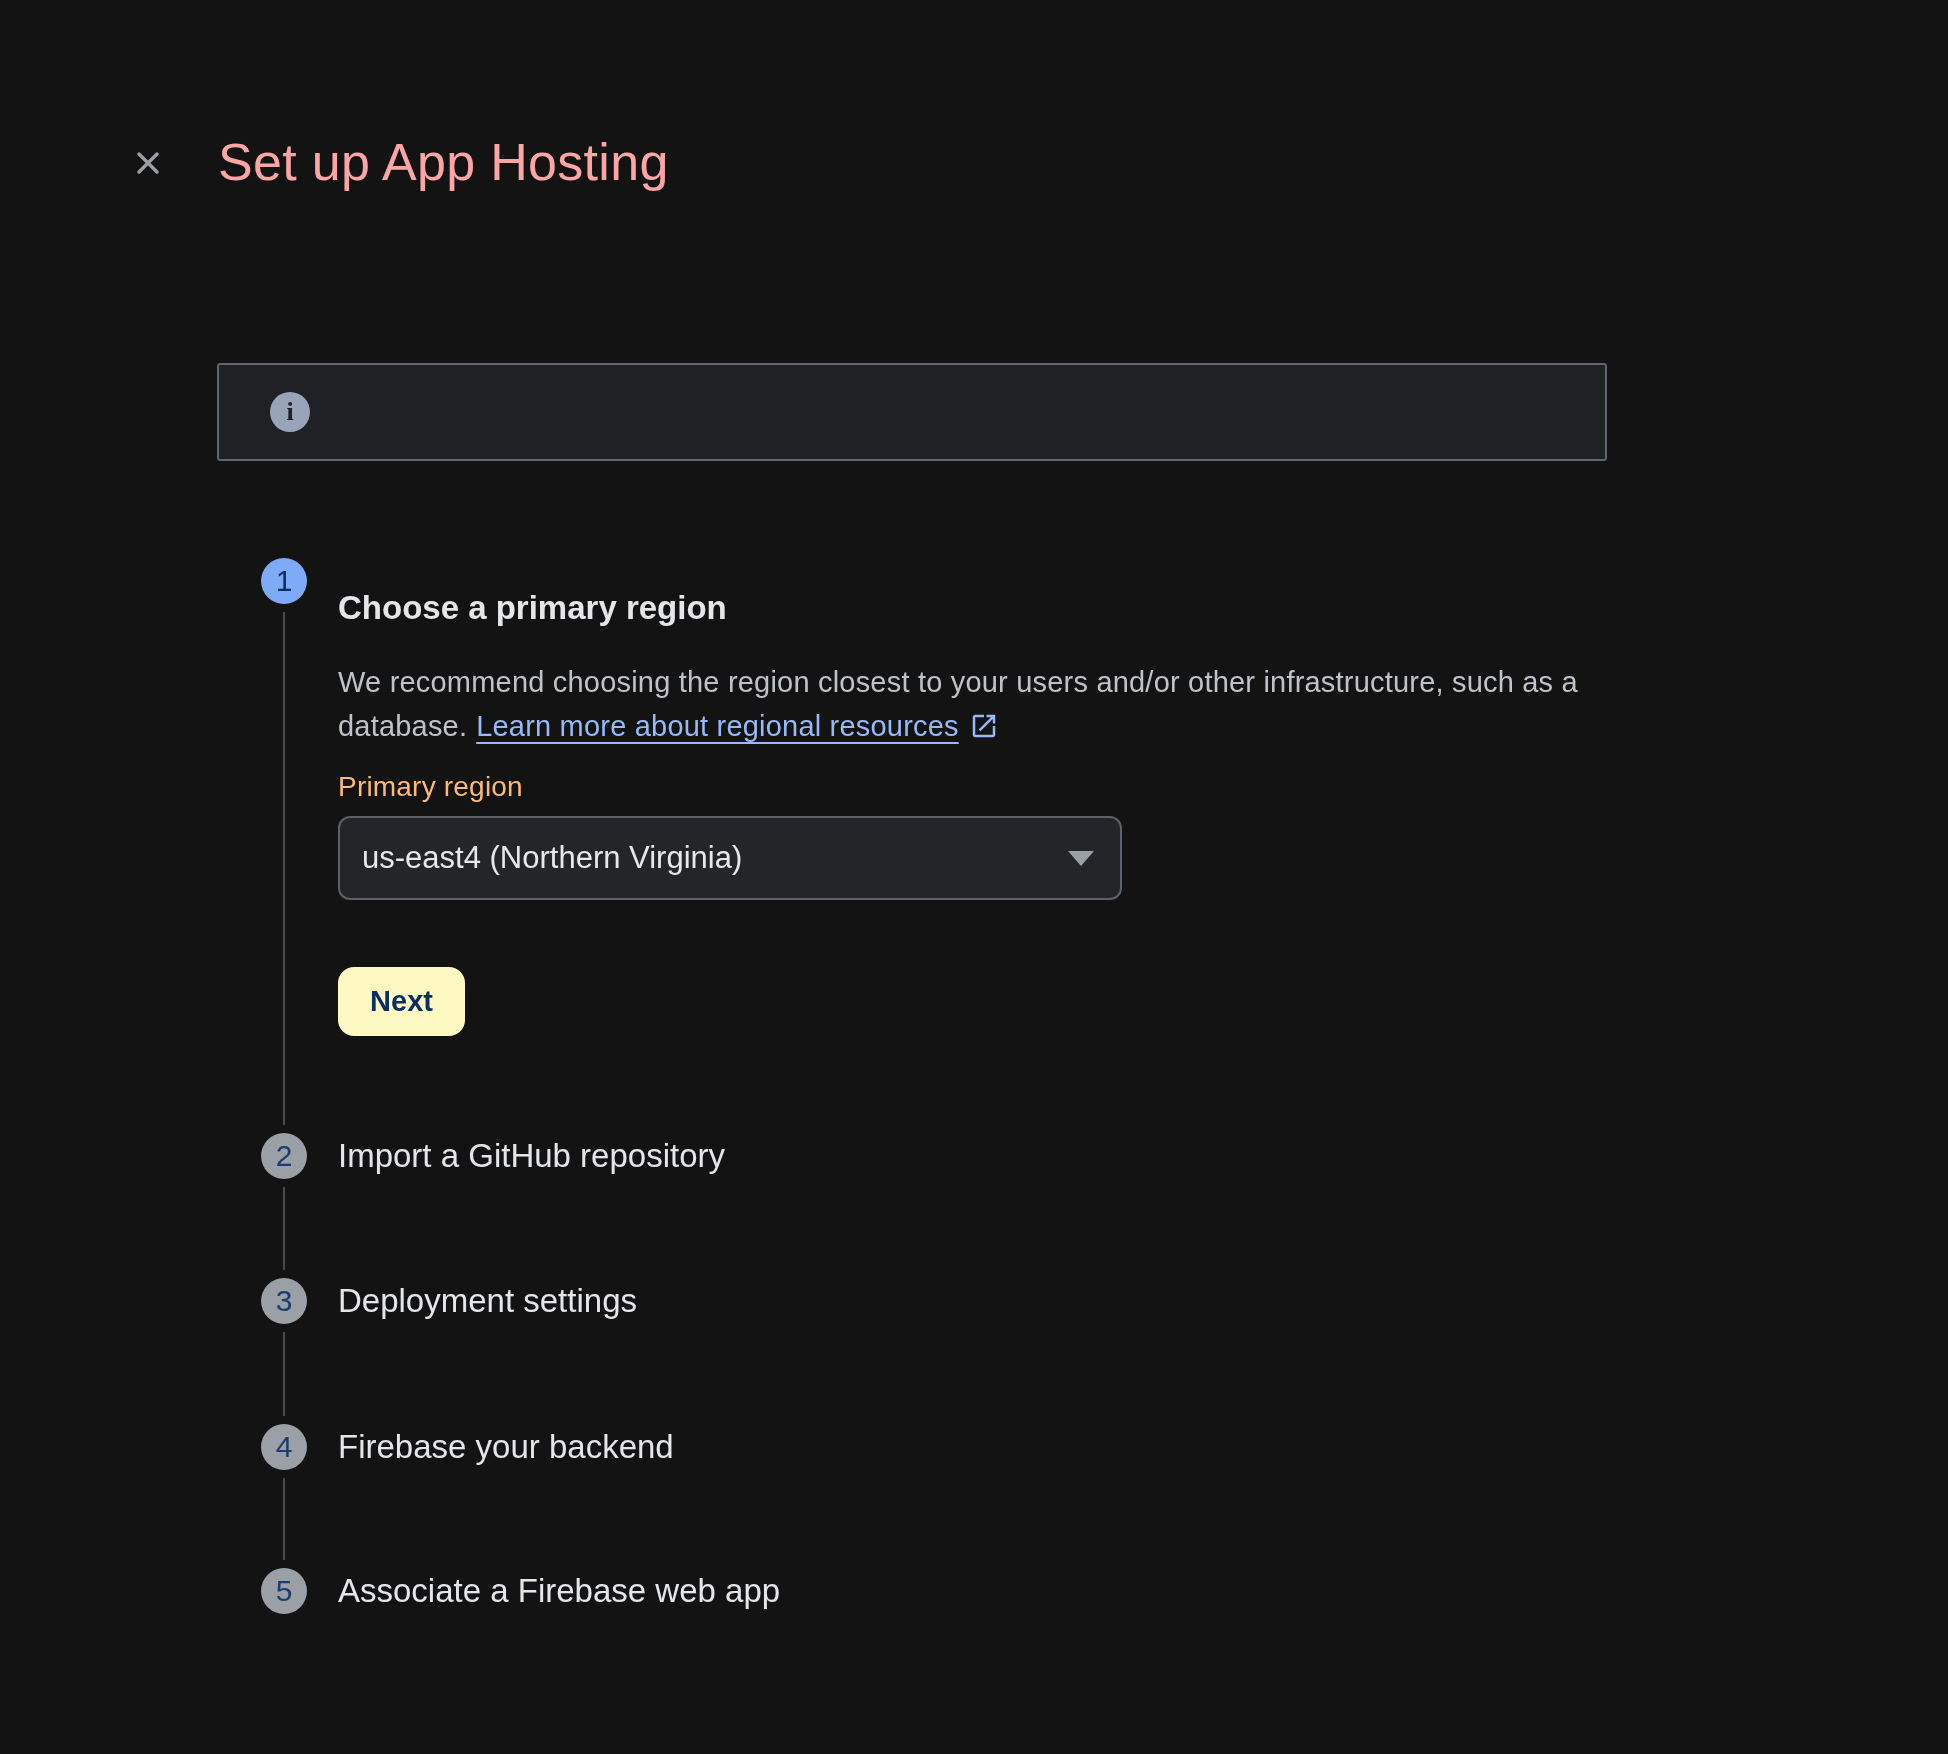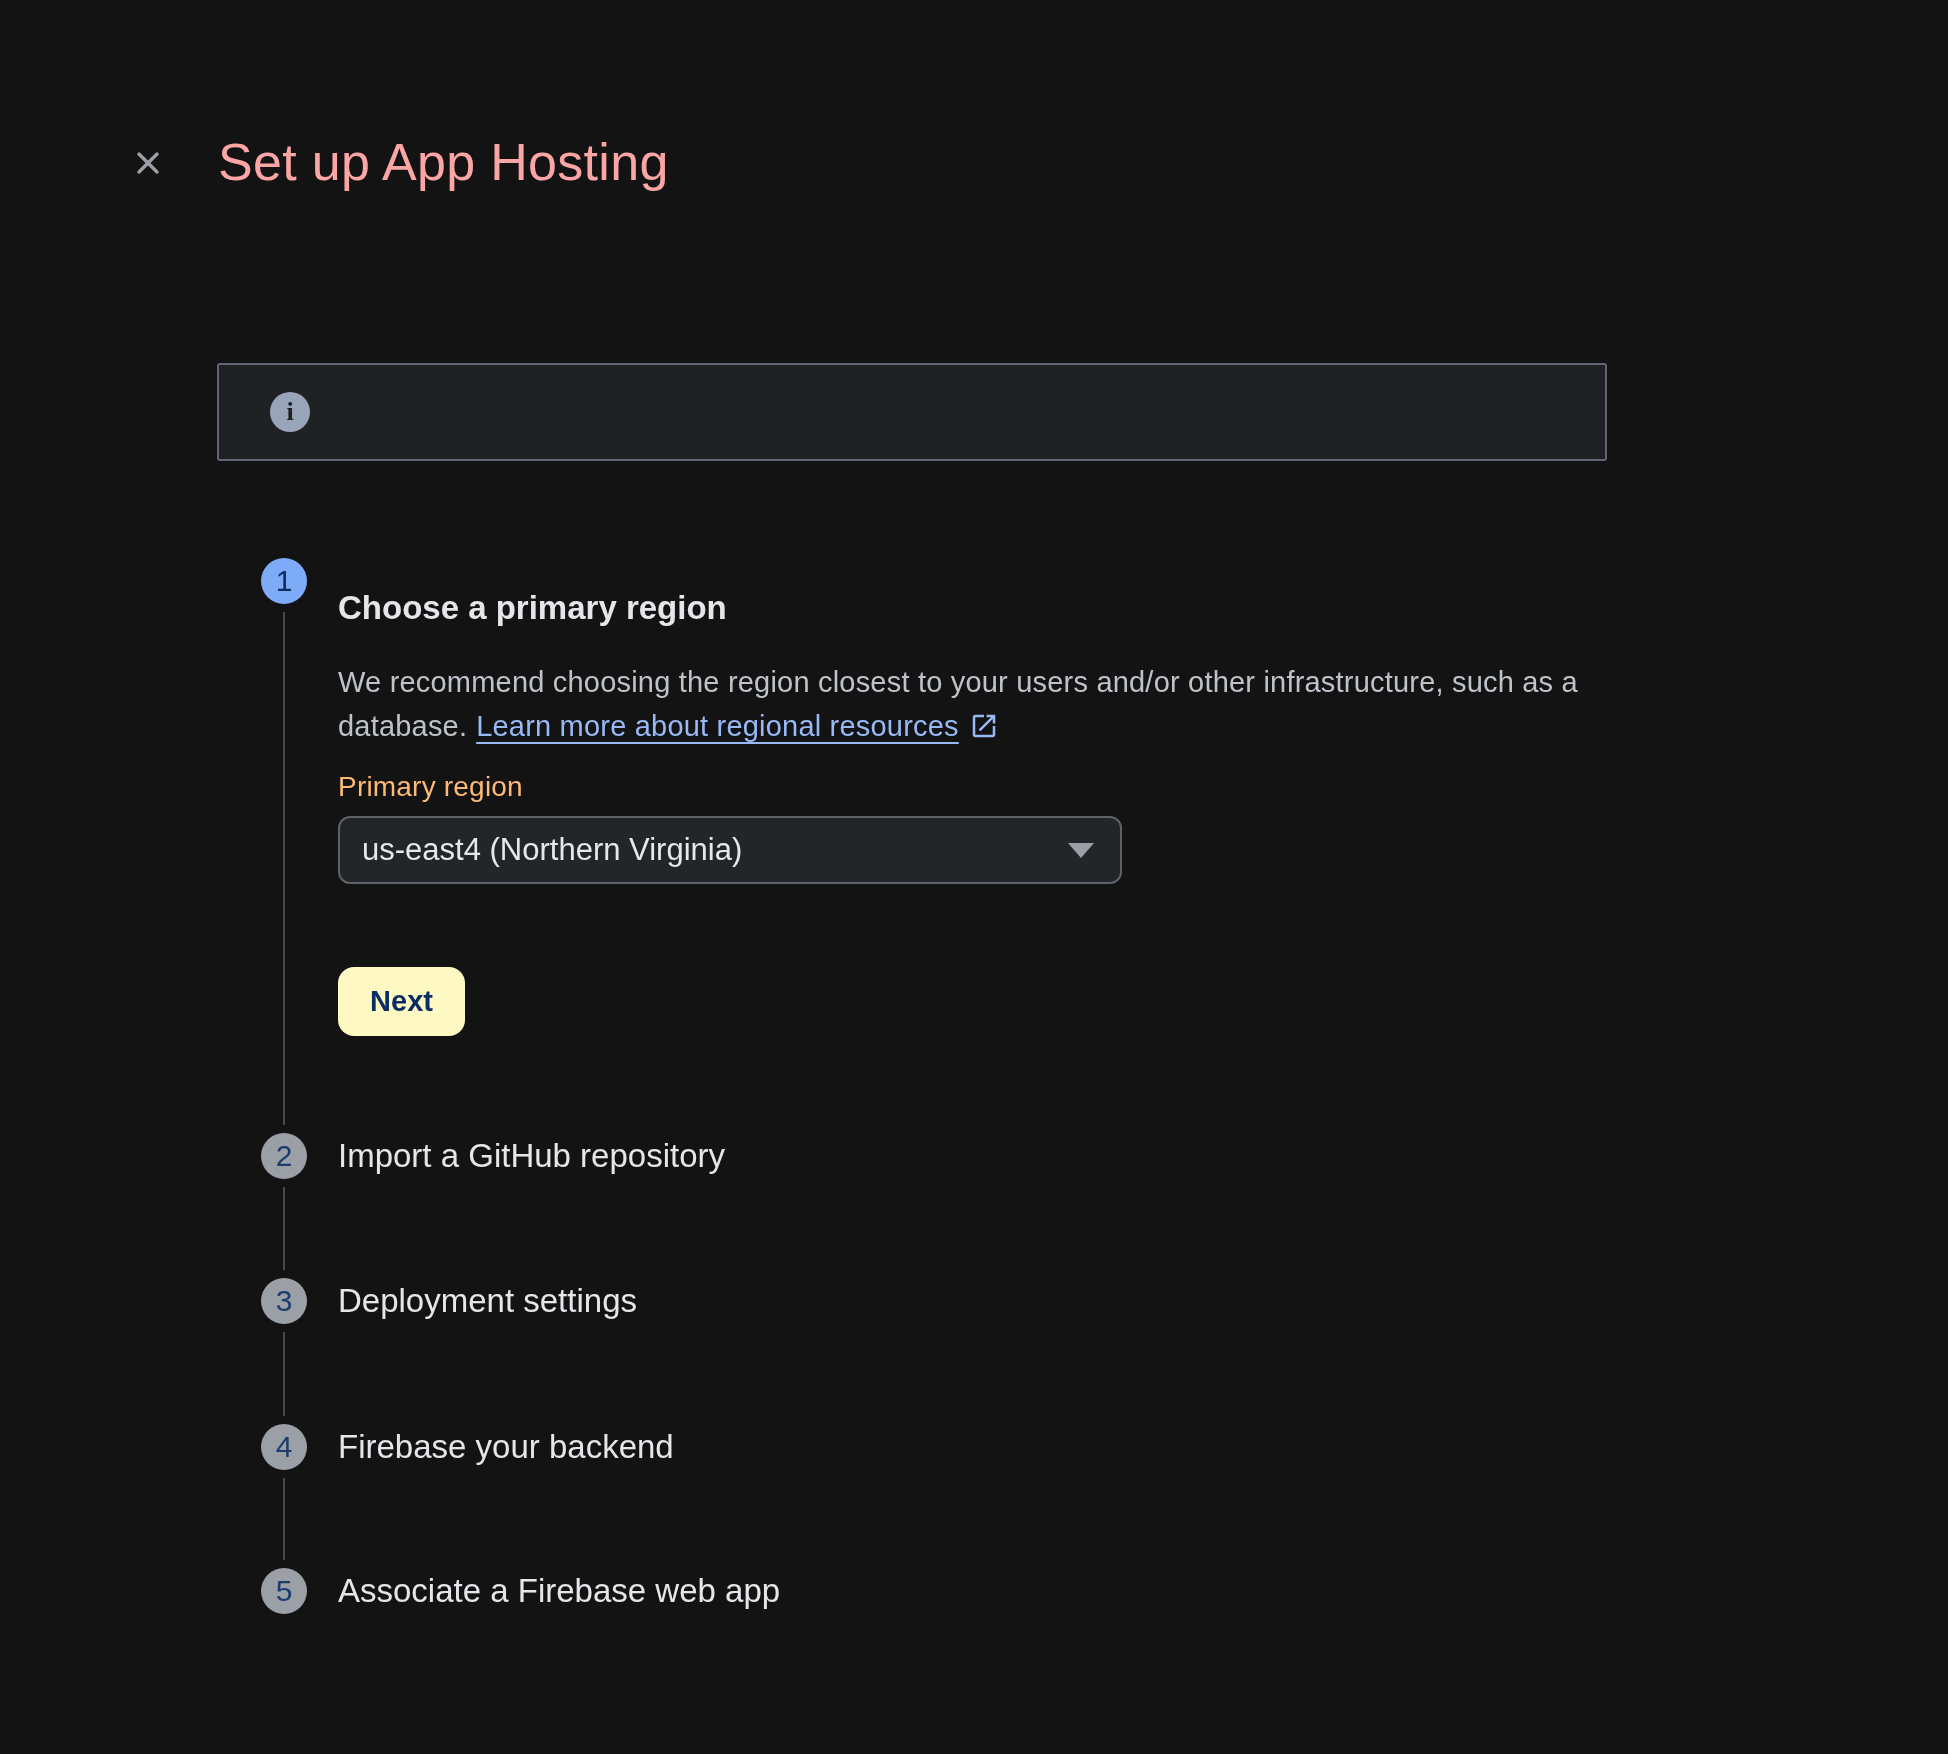--- a/index.html
+++ b/index.html
@@ -69,21 +69,21 @@
     color:#97b9f5;text-decoration:underline;
     text-underline-offset:6px;text-decoration-thickness:2px;
     margin-left:9px;cursor:pointer;
   }
   .ext-icon{display:inline-block;margin-left:10px;transform:translateY(5px);text-decoration:none;}
   .field-label{
     position:absolute;left:338px;top:771px;font-size:28px;color:#fdba74;
     letter-spacing:0.2px;
   }
   .select{
-    position:absolute;left:338px;top:816px;width:784px;height:68px;
+    position:absolute;left:338px;top:816px;width:784px;height:84px;
     box-sizing:border-box;
     background:#232529;border:2px solid #5c6269;border-radius:12px;
     display:flex;align-items:center;justify-content:space-between;
     padding:0 26px 0 22px;cursor:pointer;
   }
   .select-value{font-size:31px;color:#e6e8ec;}
   .select-arrow{
     width:0;height:0;
     border-left:13px solid transparent;border-right:13px solid transparent;
     border-top:15px solid #9aa0a6;

